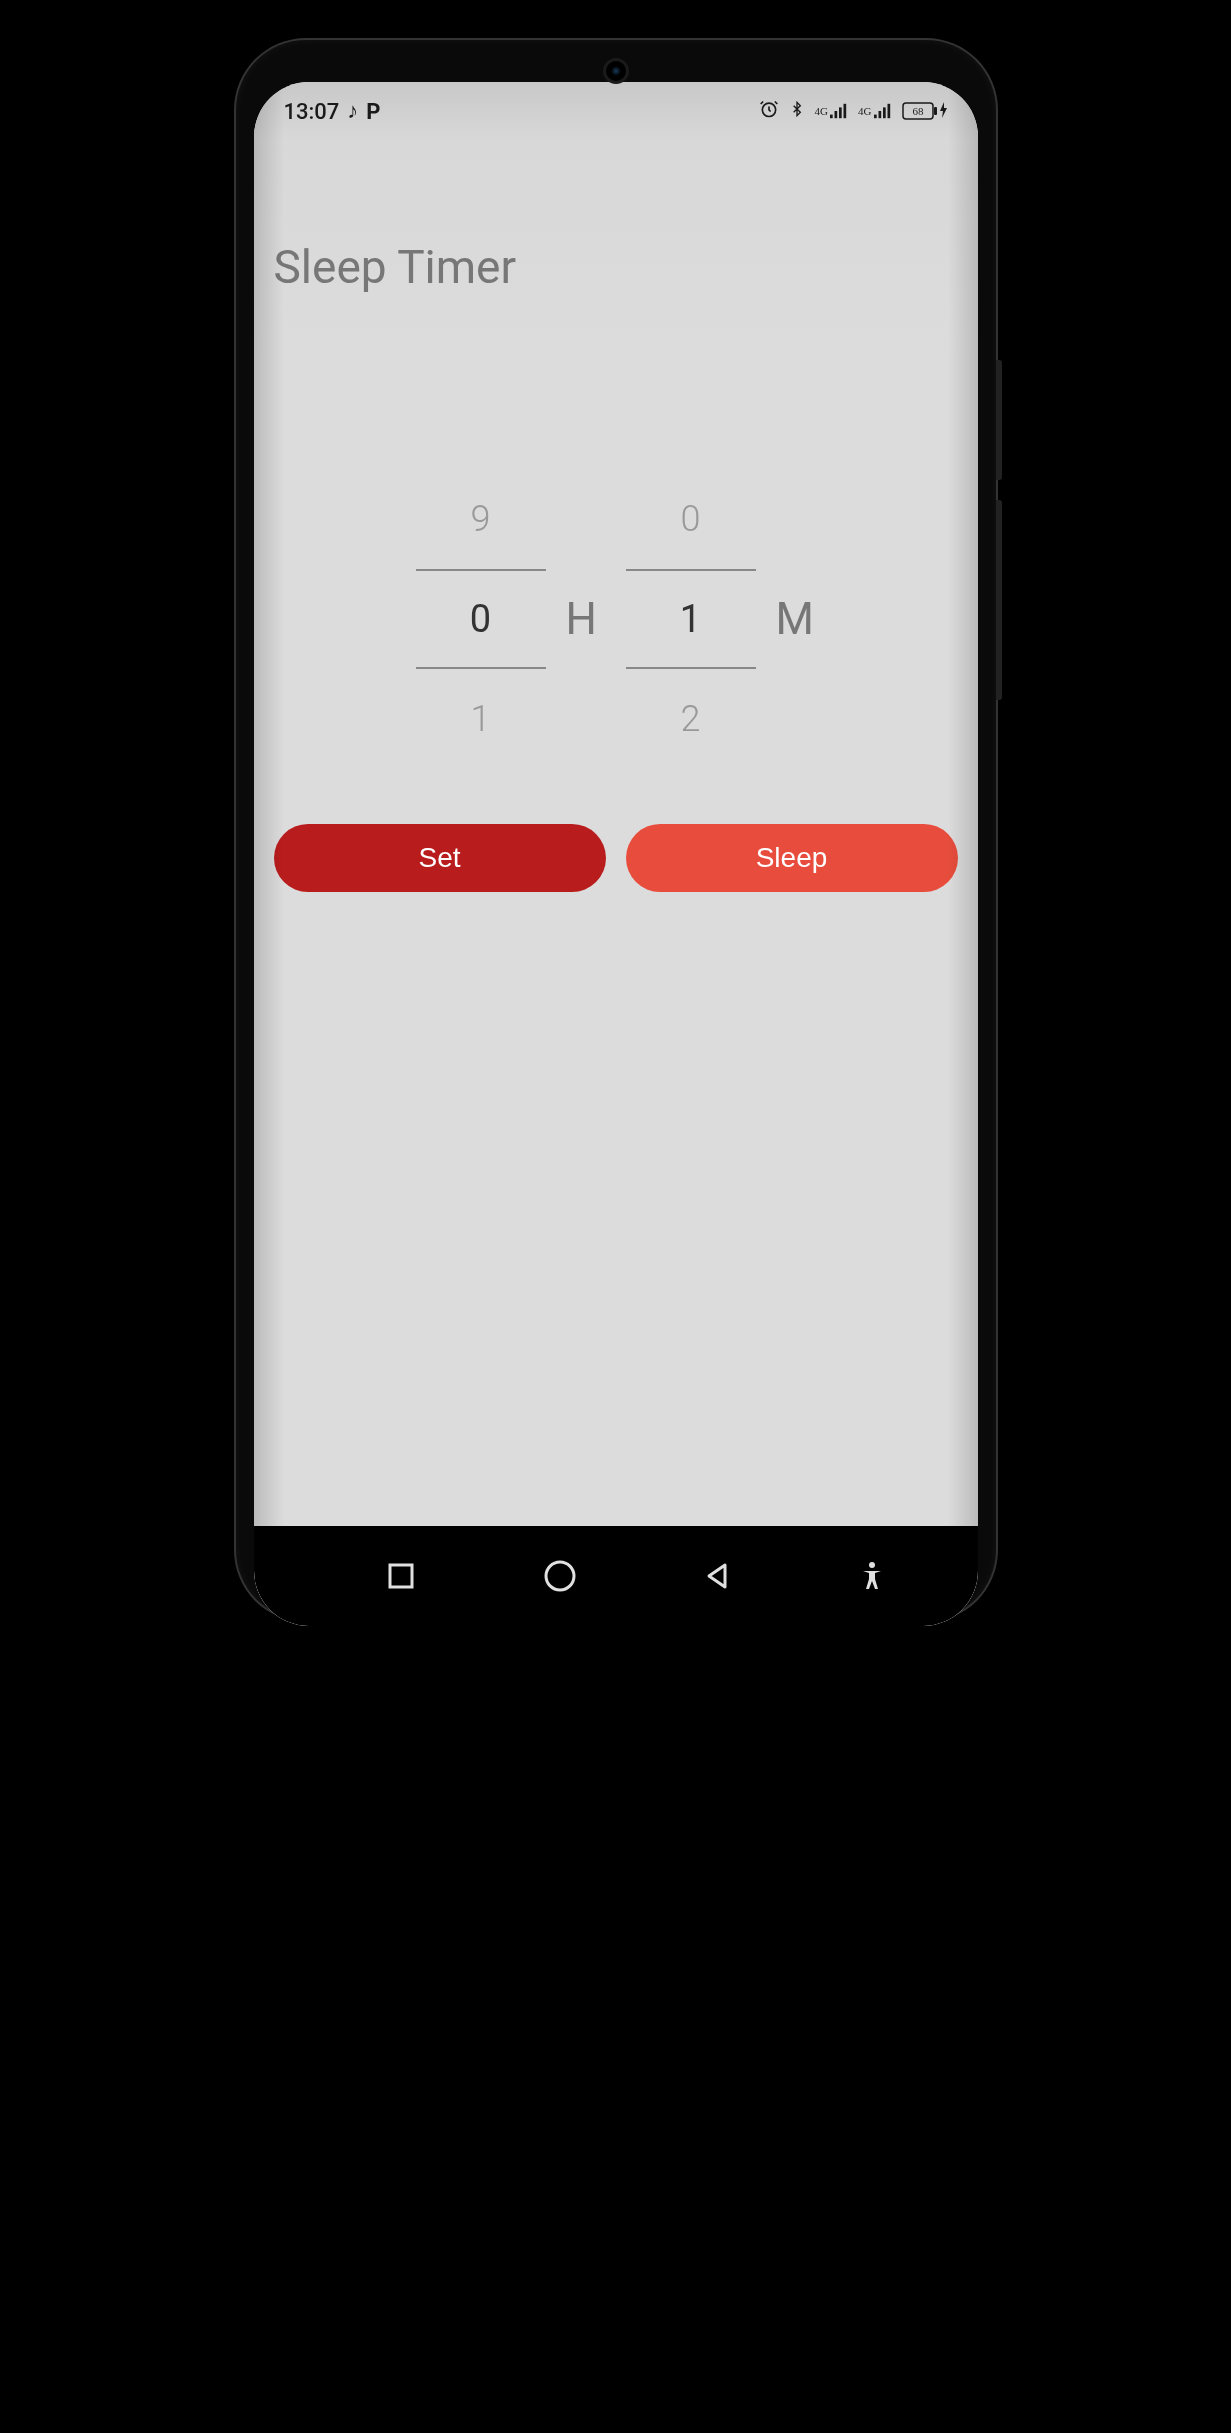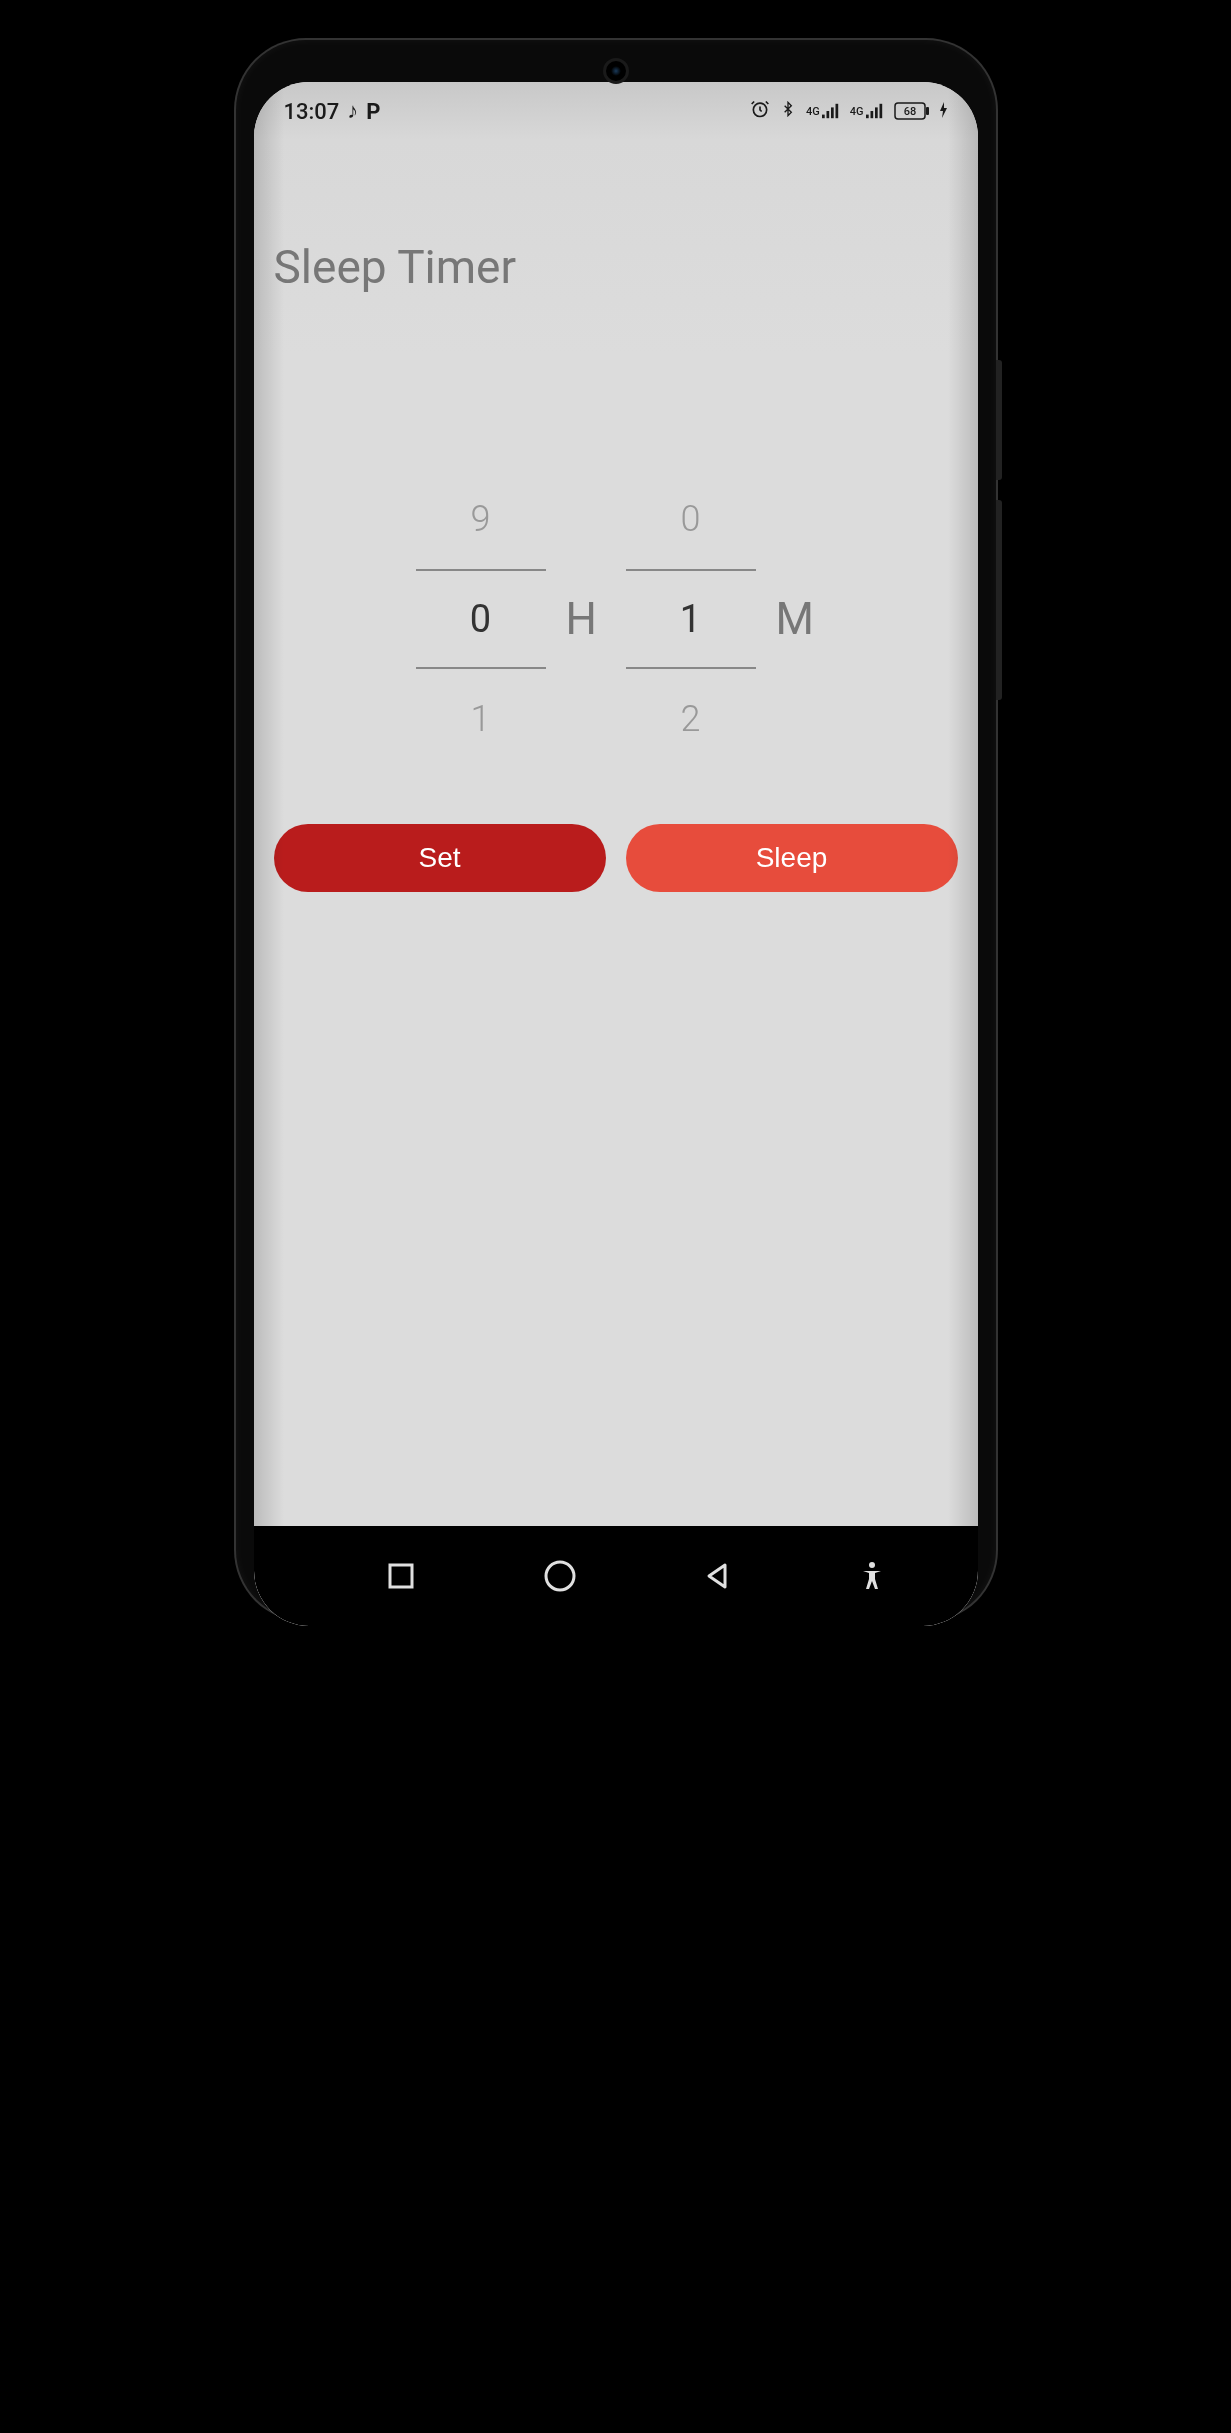--- a/index.html
+++ b/index.html
@@ -93,20 +93,21 @@
     .status-left {
       display: flex;
       align-items: center;
       gap: 8px;
     }
     .status-right {
       display: flex;
       align-items: center;
       gap: 10px;
       font-size: 18px;
+      font-family: Liberation Serif, serif;
     }
     .status-right svg, .status-left svg {
       flex-shrink: 0;
     }
 
     
     .header {
       padding: 100px 20px 60px 20px;
       background: linear-gradient(180deg, #d8d8d8 0%, #dcdcdc 100%);
     }
@@ -272,21 +273,21 @@
         </span>
         <span style="font-size:11px;display:flex;align-items:center;gap:2px;">
           <span>4G</span>
           <svg width="18" height="16" viewBox="0 0 20 16" fill="#1a1a1a">
             <rect x="0" y="12" width="3" height="4"></rect>
             <rect x="5" y="8" width="3" height="8"></rect>
             <rect x="10" y="4" width="3" height="12"></rect>
             <rect x="15" y="0" width="3" height="16"></rect>
           </svg>
         </span>
-        <span style="display:flex;align-items:flex-start;gap:10px;">
+        <span style="display:flex;align-items:flex-start;gap:2px;">
           <svg width="36" height="18" viewBox="0 0 36 18">
             <rect x="1" y="1" width="30" height="16" rx="3" fill="none" stroke="#1a1a1a" stroke-width="1.5"></rect>
             <rect x="32" y="5" width="3" height="8" rx="1" fill="#1a1a1a"></rect>
             <text x="16" y="13" font-size="11" fill="#1a1a1a" text-anchor="middle">68</text>
           </svg>
           <svg width="8" height="16" viewBox="0 0 8 16" fill="#1a1a1a">
             <path d="M4 0L0 9h3l-1 7 5-10H4z"></path>
           </svg>
         </span>
       </div>

